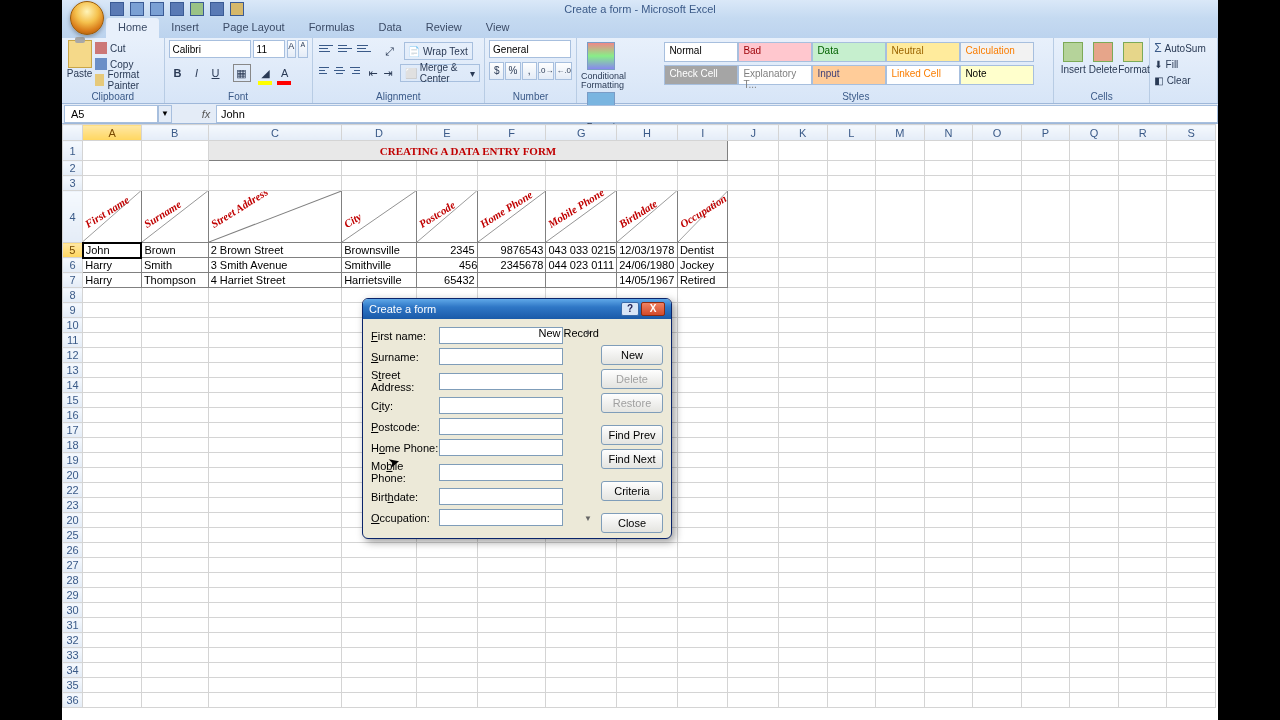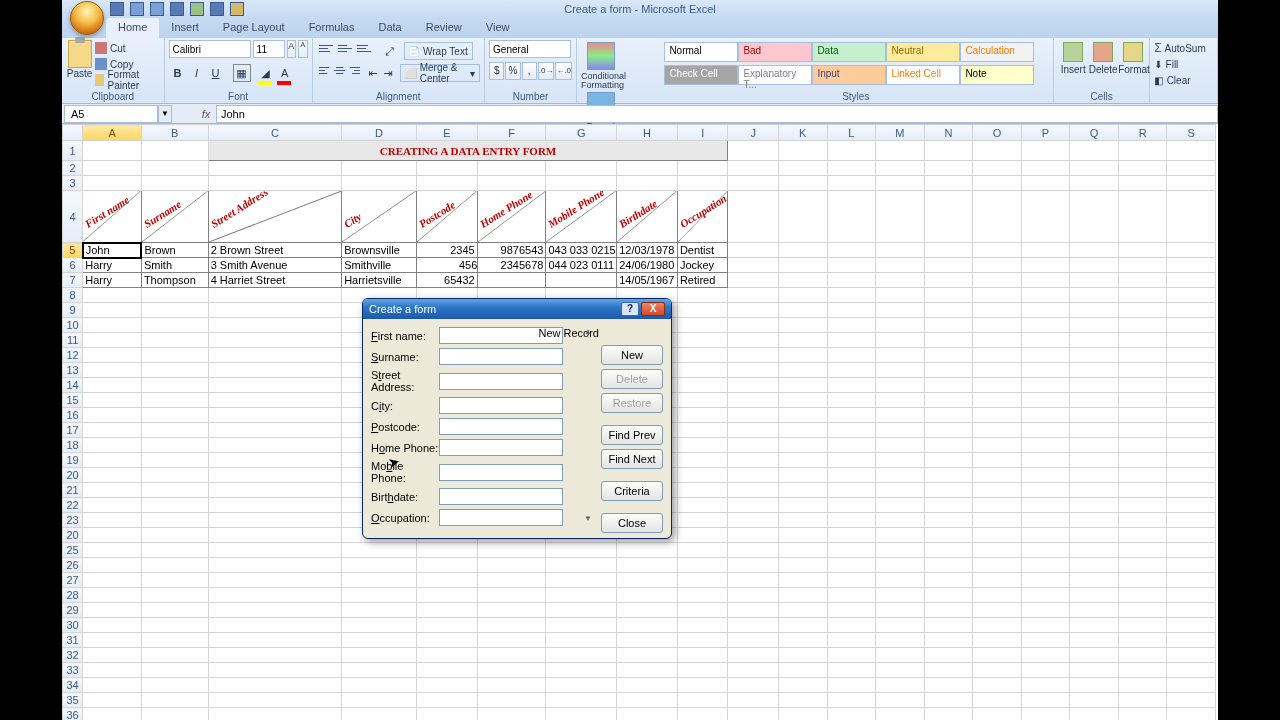--- a/index.html
+++ b/index.html
@@ -854,42 +854,20 @@
             <td></td>
             <td></td>
             <td></td>
             <td></td>
             <td></td>
             <td></td>
             <td></td>
             <td></td>
           </tr>
           <tr>
-            <th>21</th>
-            <td></td>
-            <td></td>
-            <td></td>
-            <td></td>
-            <td></td>
-            <td></td>
-            <td></td>
-            <td></td>
-            <td></td>
-            <td></td>
-            <td></td>
-            <td></td>
-            <td></td>
-            <td></td>
-            <td></td>
-            <td></td>
-            <td></td>
-            <td></td>
-            <td></td>
-          </tr>
-          <tr>
             <th>22</th>
             <td></td>
             <td></td>
             <td></td>
             <td></td>
             <td></td>
             <td></td>
             <td></td>
             <td></td>
             <td></td>

